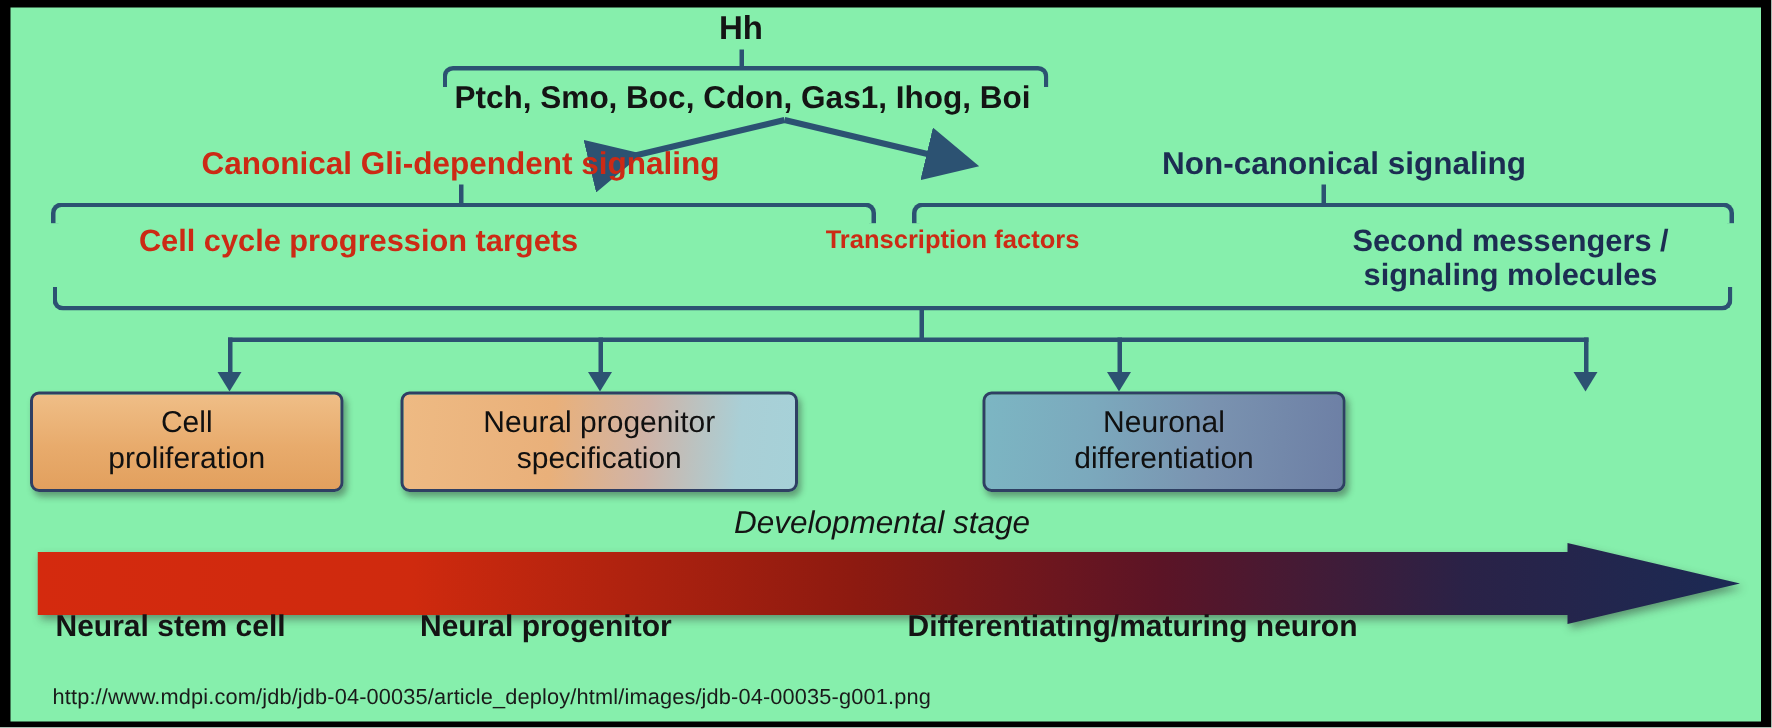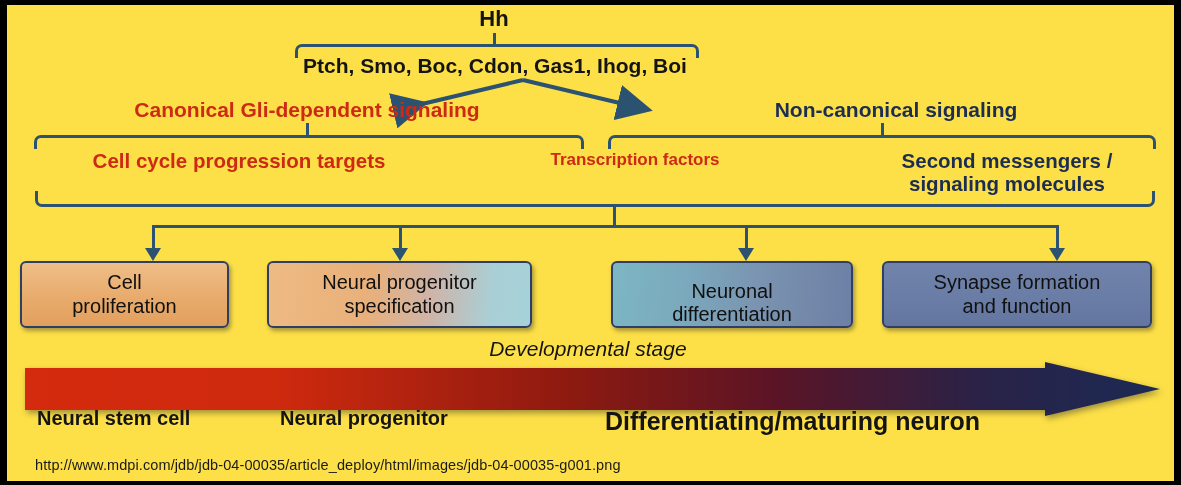--- a/index.html
+++ b/index.html
@@ -19,21 +19,21 @@
     height: 485px;
     box-sizing: border-box;
     background: #000000;
     padding: 5px 7px 4px 7px;
     overflow: hidden;
   }
   .figure-canvas {
     position: relative;
     width: 100%;
     height: 100%;
-    background: #fde047;
+    background: #86efac;
     box-sizing: border-box;
     overflow: hidden;
   }
 
   
   .txt {
     position: absolute;
     white-space: nowrap;
     line-height: 1.12;
     color: #1c2d52;
@@ -209,33 +209,27 @@
       </div>
     </div>
 
     <div class="outcome-box box-2" style="left:260px; top:256px; width:265px; height:67px;">
       <div>
         <div>Neural progenitor</div>
         <div>specification</div>
       </div>
     </div>
 
-    <div class="outcome-box box-3" style="left:604px; top:256px; width:242px; height:67px;align-items:flex-end;">
+    <div class="outcome-box box-3" style="left:648px; top:256px; width:242px; height:67px;">
       <div>
         <div>Neuronal</div>
         <div>differentiation</div>
       </div>
     </div>
 
-    <div class="outcome-box box-4" style="left:875px; top:256px; width:270px; height:67px;">
-      <div>
-        <div>Synapse formation</div>
-        <div>and function</div>
-      </div>
-    </div>
 
     <div class="txt center italic dark" style="left:581px; top:332px; font-size:21px; font-weight:500;">Developmental stage</div>
 
     <div class="dev-arrow-wrap" style="left:18px; top:357px;">
       <svg width="1135" height="54" viewBox="0 0 1135 54">
         <defs>
           <linearGradient id="devgrad" x1="0" y1="0" x2="1" y2="0">
             <stop offset="0%" stop-color="#d42a0e"></stop>
             <stop offset="22%" stop-color="#cf2a0e"></stop>
             <stop offset="48%" stop-color="#8d1a10"></stop>
@@ -245,18 +239,18 @@
           </linearGradient>
         </defs>
         <path d="M0,6 L1020,6 L1020,0 L1135,27 L1020,54 L1020,48 L0,48 Z" fill="url(#devgrad)"></path>
       </svg>
     </div>
 
     <div class="txt bold dark" style="left:30px; top:402px; font-size:20px;">Neural stem cell</div>
 
     <div class="txt bold dark" style="left:273px; top:402px; font-size:20px;">Neural progenitor</div>
 
-    <div class="txt bold dark" style="left:598px; top:402px; font-size:25px;">Differentiating/maturing neuron</div>
+    <div class="txt bold dark" style="left:598px; top:402px; font-size:20px;">Differentiating/maturing neuron</div>
 
     <div class="url-caption" style="left:28px; top:452px;">http://www.mdpi.com/jdb/jdb-04-00035/article_deploy/html/images/jdb-04-00035-g001.png</div>
 
   </div>
 </div>
 
 </body></html>

